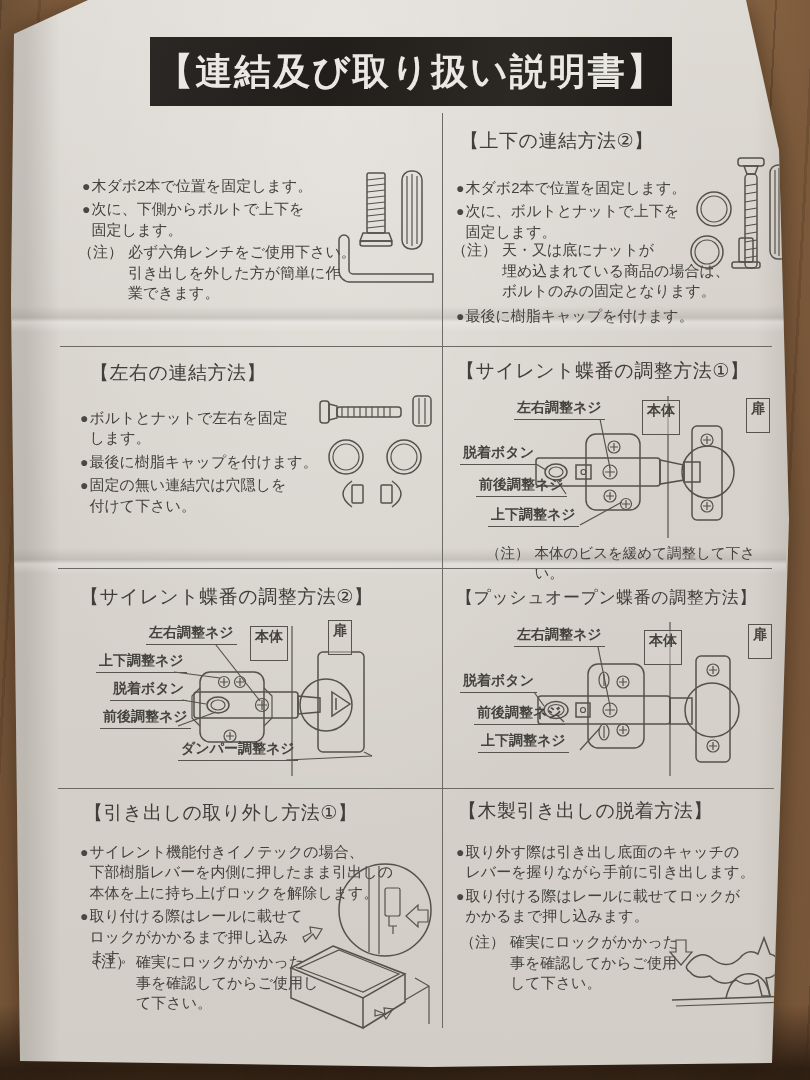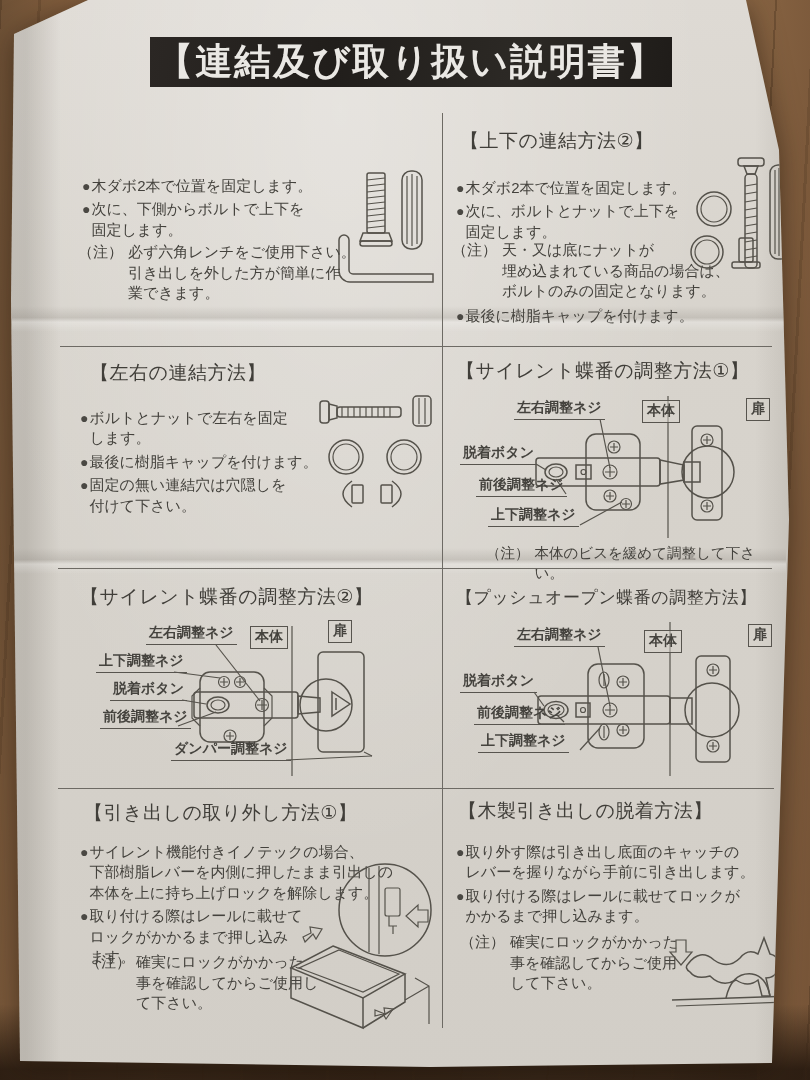--- a/index.html
+++ b/index.html
@@ -27,21 +27,21 @@
       linear-gradient(to right, rgba(105,99,90,.22) 0 26px, rgba(0,0,0,0) 60px),
       linear-gradient(to left, rgba(110,104,95,.16) 0 18px, rgba(0,0,0,0) 55px),
       radial-gradient(ellipse at 42% 10%, rgba(255,255,255,.30), rgba(255,255,255,0) 55%),
       linear-gradient(to bottom,#dedad4 0%,#d8d4cd 28%,#d5d1ca 62%,#d2cec7 100%);
     color:#44423d;
   }
   .crease{position:absolute;left:12px;right:24px;height:26px;pointer-events:none;
     background:linear-gradient(to bottom, rgba(0,0,0,0) 0%, rgba(118,112,104,.20) 45%, rgba(255,255,255,.25) 62%, rgba(0,0,0,0) 100%);}
   
   .title-bar{
-    position:absolute;left:150px;top:37px;width:522px;height:50px;
+    position:absolute;left:150px;top:37px;width:522px;height:69px;
     background:linear-gradient(100deg,#2b2724,#211e1b 35%,#2c2925 70%,#1f1c19);
     color:#eae8e4;display:flex;align-items:center;justify-content:center;
     font-size:37px;font-weight:600;letter-spacing:2px;white-space:nowrap;
   }
   
   .vline{position:absolute;width:1px;background:#6d6a64;}
   .hline{position:absolute;height:1px;background:#6d6a64;}
   
   .sec-title{position:absolute;font-size:19px;letter-spacing:.5px;white-space:nowrap;color:#403e39;}
   .bullets{position:absolute;display:flex;flex-direction:column;gap:3px;}
@@ -50,21 +50,21 @@
   .bullet .txt{white-space:pre-line;}
   .note{position:absolute;display:flex;font-size:15px;line-height:1.38;}
   .note .lbl{flex:0 0 auto;margin-right:5px;white-space:nowrap;}
   .note .txt{white-space:pre-line;}
   
   .diag{position:absolute;font-weight:bold;}
   .diag svg{position:absolute;inset:0;}
   .dlabel{position:absolute;font-size:14px;white-space:nowrap;color:#45433e;
     border-bottom:1px solid #57544e;padding:0 3px 2px 3px;z-index:2;}
   .dbox{position:absolute;font-size:14px;white-space:nowrap;color:#45433e;
-    border:1px solid #57544e;padding:1px 4px 2px 4px;z-index:2;background:rgba(215,211,204,.5);text-align:center;}
+    border:1px solid #57544e;padding:1px 4px 14px 4px;z-index:2;background:rgba(215,211,204,.5);text-align:center;}
   .art{stroke:#55524b;fill:none;stroke-width:1.5;}
   .art2{stroke:#55524b;fill:none;stroke-width:1.2;}
 </style>
 </head>
 <body>
 
 <div class="stage">
   <div class="wood"></div>
 
   <div class="paper-wrap">
@@ -330,21 +330,21 @@
         <line class="art2" x1="104" y1="86" x2="128" y2="90"></line>
         <line class="art2" x1="100" y1="112" x2="138" y2="98"></line>
         <line class="art2" x1="208" y1="146" x2="294" y2="142"></line>
       </svg>
       <div class="dlabel" style="left:68px;top:10px">左右調整ネジ</div>
       <div class="dbox" style="left:172px;top:12px">本体</div>
       <div class="dbox" style="left:250px;top:6px">扉</div>
       <div class="dlabel" style="left:18px;top:38px">上下調整ネジ</div>
       <div class="dlabel" style="left:32px;top:66px">脱着ボタン</div>
       <div class="dlabel" style="left:22px;top:94px">前後調整ネジ</div>
-      <div class="dlabel" style="left:93px;top:126px">ダンパー調整ネジ</div>
+      <div class="dlabel" style="left:100px;top:126px">ダンパー調整ネジ</div>
     </div>
 
     <div class="sec-title" style="left:456px;top:586px;font-size:17px">【プッシュオープン蝶番の調整方法】</div>
     <div class="diag" style="left:450px;top:616px;width:340px;height:168px">
       <svg viewBox="0 0 340 168">
         <line class="art2" x1="220" y1="6" x2="220" y2="160"></line>
         <rect class="art" x="138" y="48" width="56" height="84" rx="10"></rect>
         <g class="art2">
           <ellipse cx="154" cy="64" rx="5" ry="8"></ellipse>
               <line x1="154" y1="58" x2="154" y2="70"></line>

